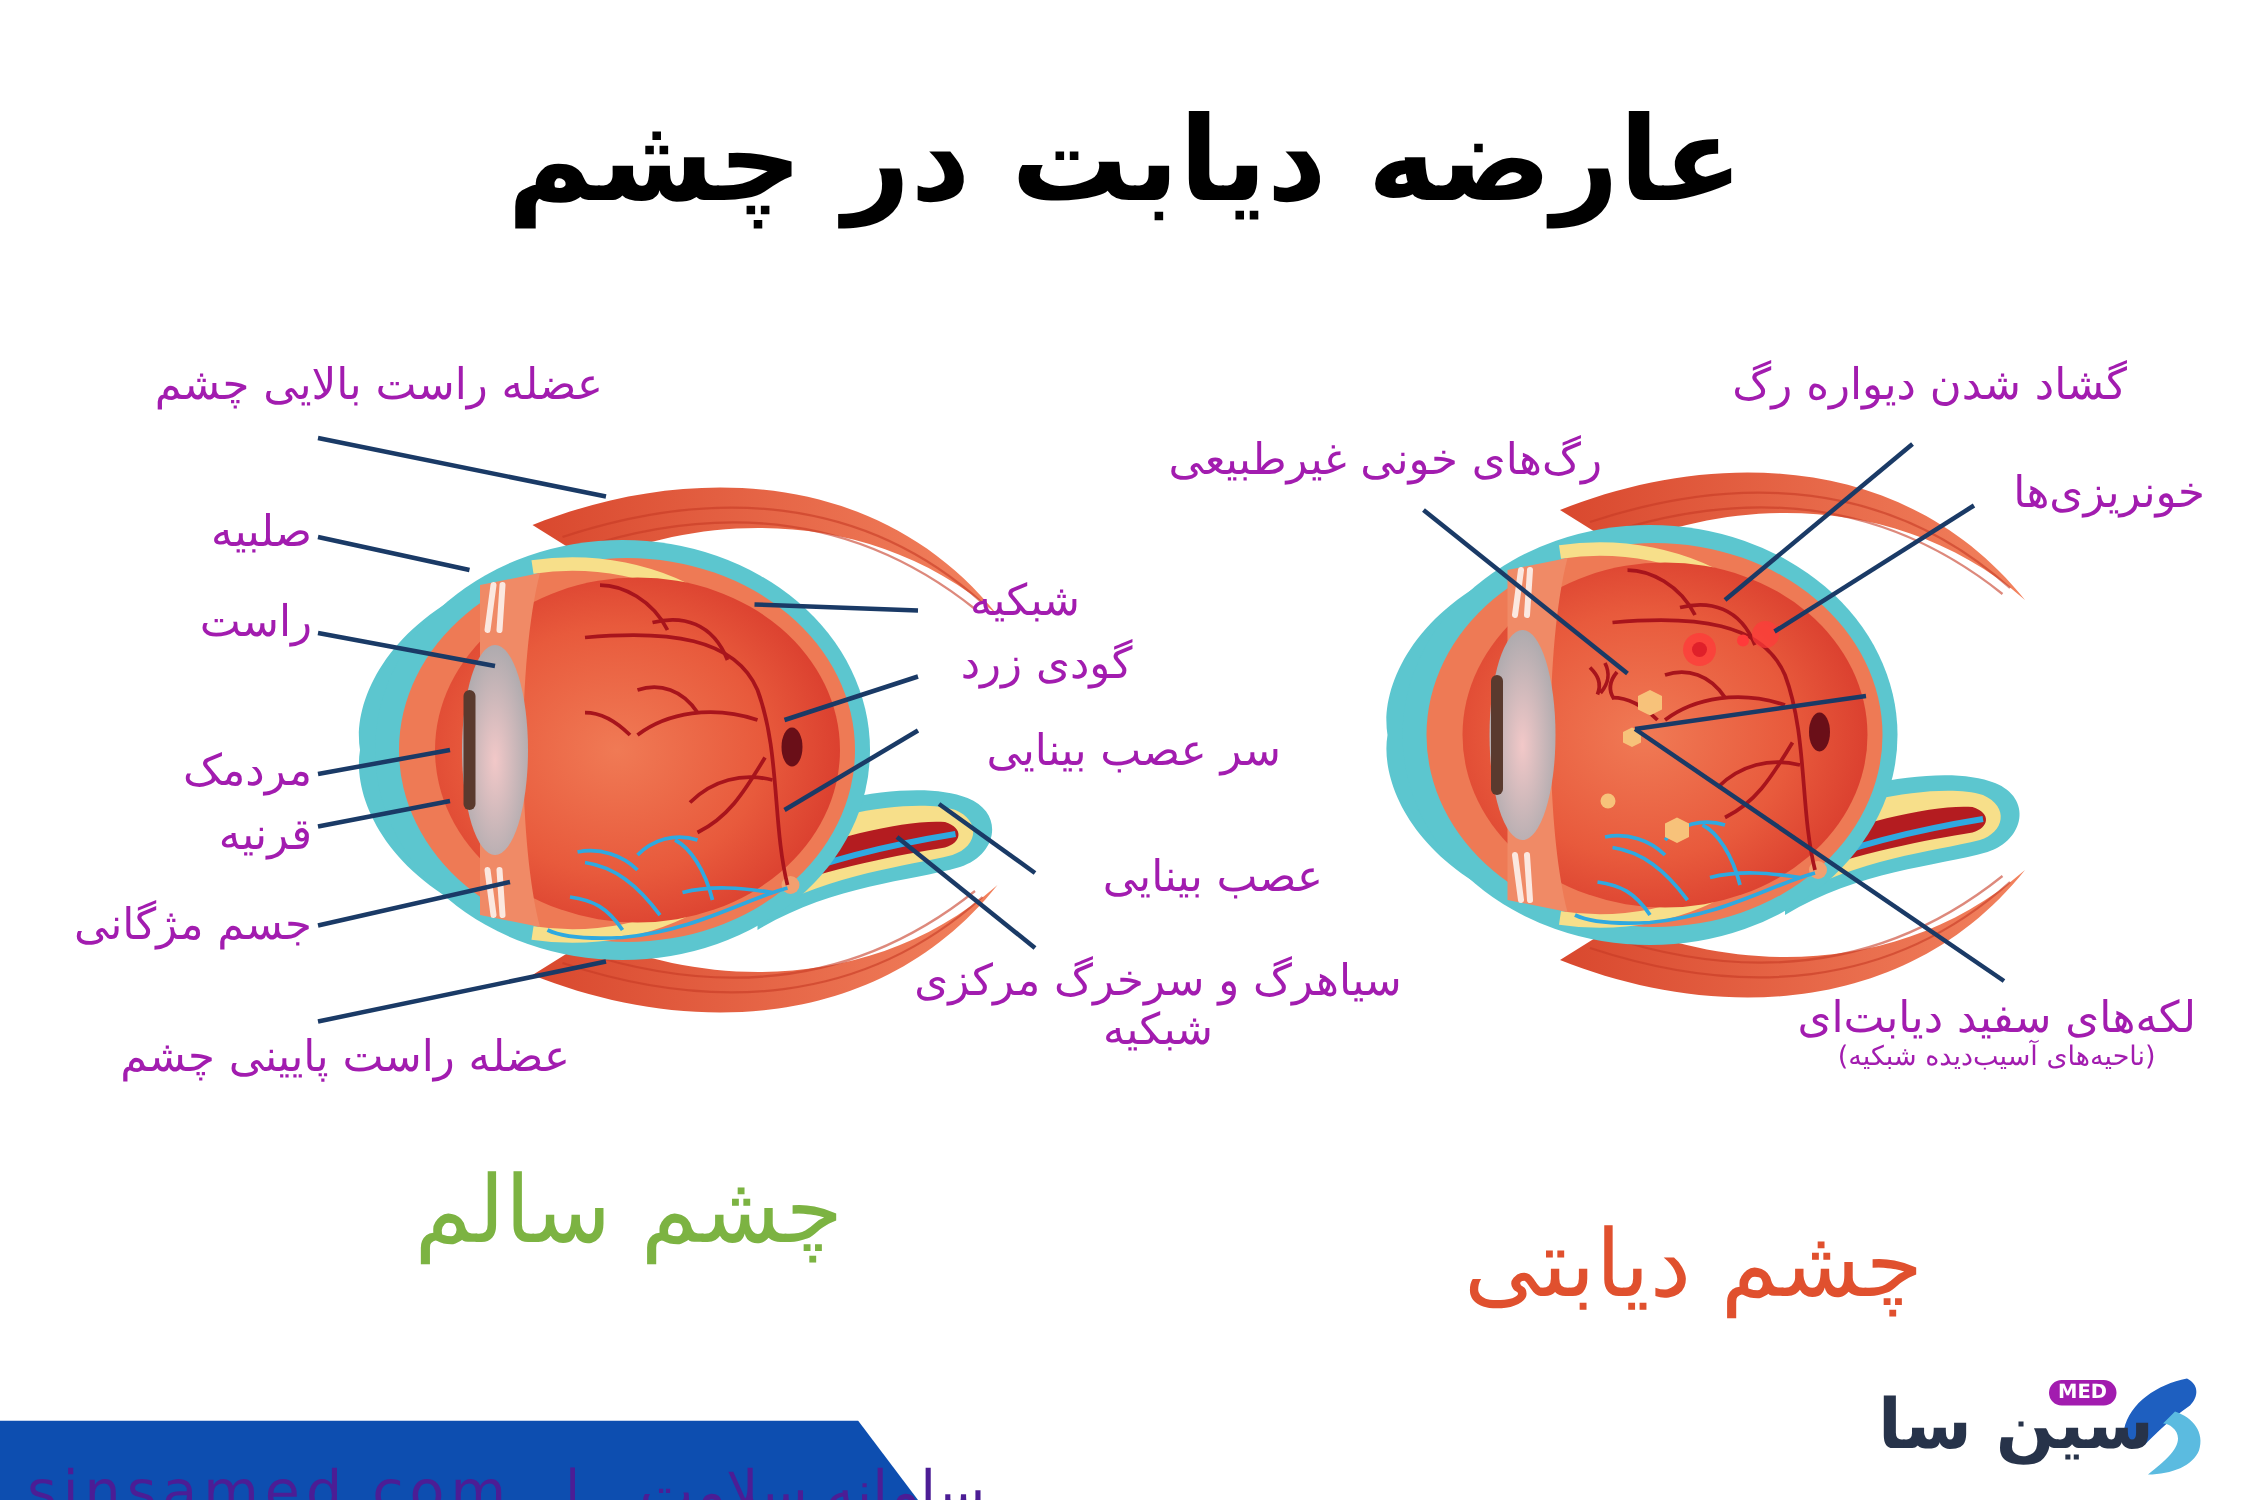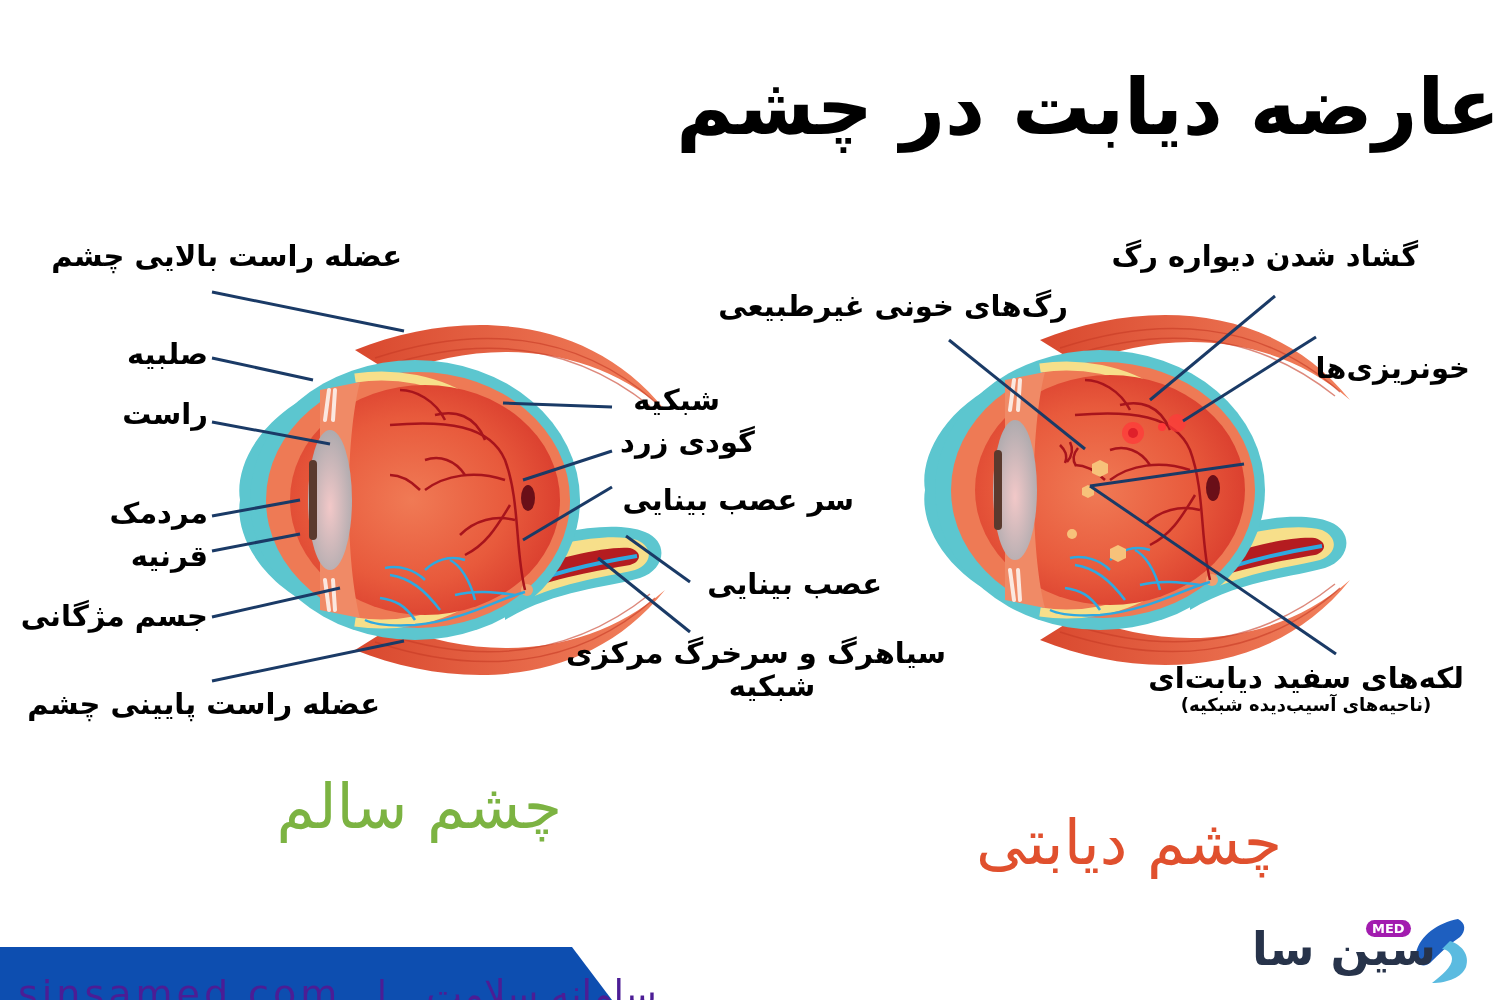--- a/index.html
+++ b/index.html
@@ -1,21 +1,21 @@
 <!DOCTYPE html>
 <html><head>
 <meta charset="utf-8">
 <style>
   html, body { margin:0; padding:0; }
   body { width:1500px; height:1000px; background:#ffffff; position:relative; overflow:hidden;
          font-family:"DejaVu Sans", sans-serif; color:#111; }
   .abs { position:absolute; }
-  .title { left:0; width:1500px; top:62px; text-align:right; font-size:78px; font-weight:bold;
+  .title { left:0; width:1500px; top:62px; text-align:center; font-size:78px; font-weight:bold;
            direction:rtl; color:#000; letter-spacing:1px; }
-  .lbl { position:absolute; direction:rtl; font-size:29px; white-space:nowrap; color:#000000; line-height:1.15;font-weight:bold; }
+  .lbl { position:absolute; direction:rtl; font-size:29px; white-space:nowrap; color:#a21caf; line-height:1.15; }
   .lbl.r { text-align:right; }
   .sub { font-size:18px; }
   .caption { position:absolute; direction:rtl; font-size:62px; font-weight:normal; white-space:nowrap; }
   svg.art { position:absolute; left:0; top:0; }
   .footer-band { left:0; top:947px; width:612px; height:53px; }
   .footer-text { left:18px; top:972px; font-size:38px; color:#4c1d95; white-space:nowrap; letter-spacing:4px; }
   .footer-text span { display:inline-block; }
   .logo-word { left:1252px; top:922px; font-size:46px; font-weight:bold; color:#27334a; direction:rtl; }
   .logo-med { left:1366px; top:920px; font-size:13px; font-weight:bold; color:#fff; background:#a21caf;
               border-radius:9px; padding:1px 6px; }
@@ -158,21 +158,21 @@
 <div class="lbl r" style="right:745px; top:426px;">گودی زرد</div>
 <div class="lbl r" style="right:646px; top:466px;margin-top:18px;">سر عصب بینایی</div>
 <div class="lbl r" style="right:618px; top:568px;">عصب بینایی</div>
 <div class="lbl" style="left:598px; width:348px; top:637px; text-align:center;">
   <div>سیاهرگ و سرخرگ مرکزی</div>
   <div>شبکیه</div>
 </div>
 
 <div class="lbl r" style="right:82px; top:240px;">گشاد شدن دیواره رگ</div>
 <div class="lbl r" style="right:432px; top:290px;">رگ‌های خونی غیرطبیعی</div>
-<div class="lbl r" style="right:30px; top:312px;margin-top:40px;">خونریزی‌ها</div>
+<div class="lbl r" style="right:30px; top:312px;">خونریزی‌ها</div>
 <div class="lbl" style="right:36px; top:662px; text-align:center;">
   <div>لکه‌های سفید دیابت‌ای</div>
   <div class="sub">(ناحیه‌های آسیب‌دیده شبکیه)</div>
 </div>
 
 <div class="caption" style="right:938px; top:770px; color:#7cb342;">چشم سالم</div>
 <div class="caption" style="right:218px; top:770px; color:#e0502e;margin-top:36px;">چشم دیابتی</div>
 
 <svg class="abs footer-band" width="612" height="53" viewBox="0 0 612 53">
   <polygon points="0,0 572,0 612,53 0,53" fill="#0d4eb0"></polygon>

